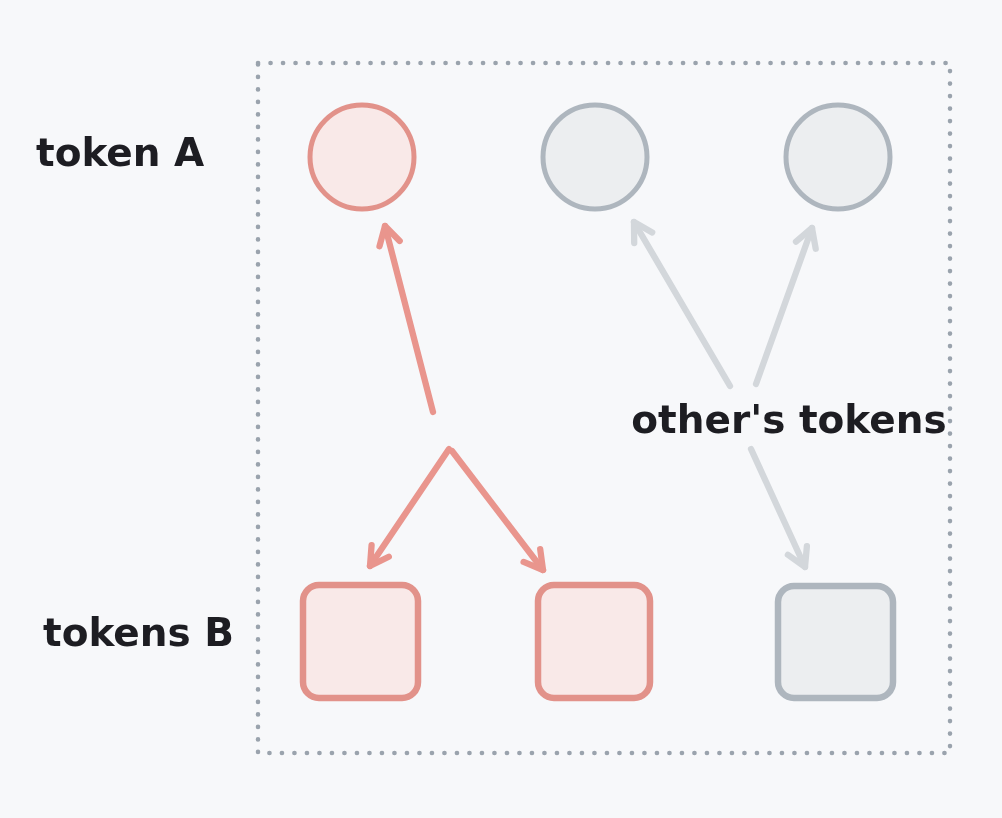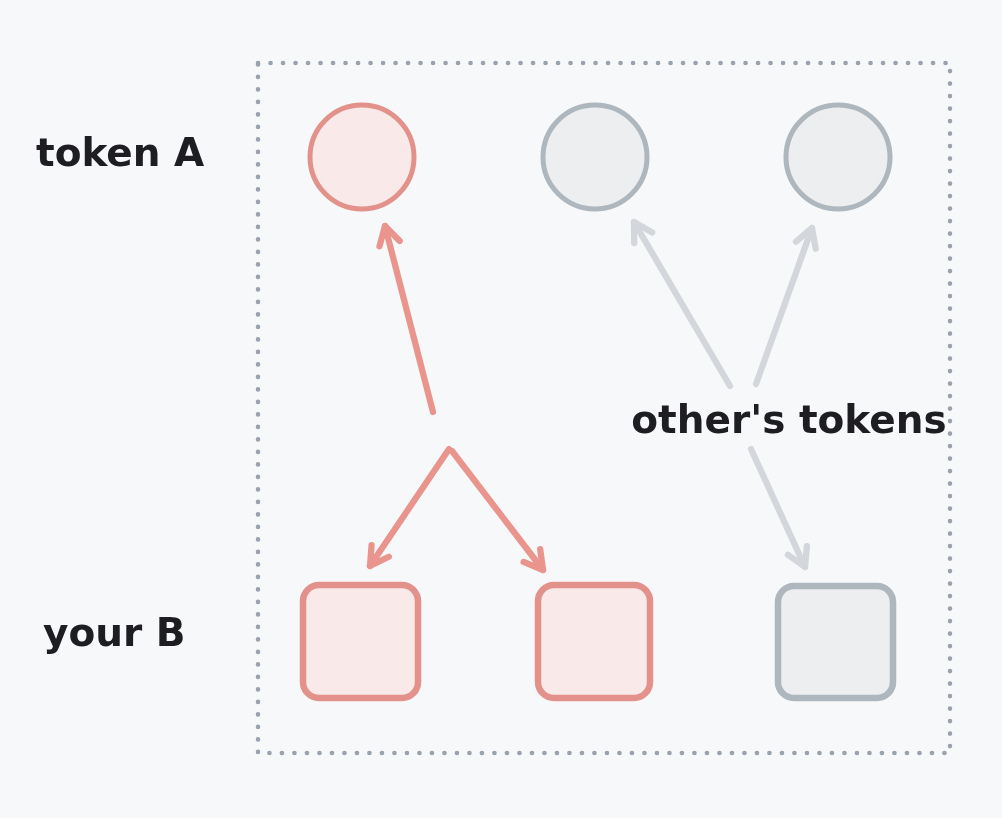--- a/index.html
+++ b/index.html
@@ -72,17 +72,17 @@
       <circle cx="362" cy="157" r="52" fill="#f9e9e8" stroke="#e2928a" stroke-width="5"></circle>
       <circle cx="595" cy="157" r="52" fill="#eceef0" stroke="#aeb6be" stroke-width="5"></circle>
       <circle cx="838" cy="157" r="52" fill="#eceef0" stroke="#aeb6be" stroke-width="5"></circle>
       <rect x="303" y="585" width="115" height="113" rx="16" ry="16" fill="#f9e9e8" stroke="#e2928a" stroke-width="6.5"></rect>
       <rect x="538" y="585" width="112" height="113" rx="16" ry="16" fill="#f9e9e8" stroke="#e2928a" stroke-width="6.5"></rect>
       <rect x="778" y="586" width="115" height="112" rx="16" ry="16" fill="#eceef0" stroke="#aeb6be" stroke-width="6.5"></rect>
     </svg>
 
   <div class="label" id="token-a-label">token A</div>
 
-  <div class="label" id="token-b-label">your B</div>
+  <div class="label" id="token-b-label">tokens B</div>
 
 
   <div class="label mid-label" id="others-tokens-label">other's tokens</div>
 </div>
 
 </body></html>

